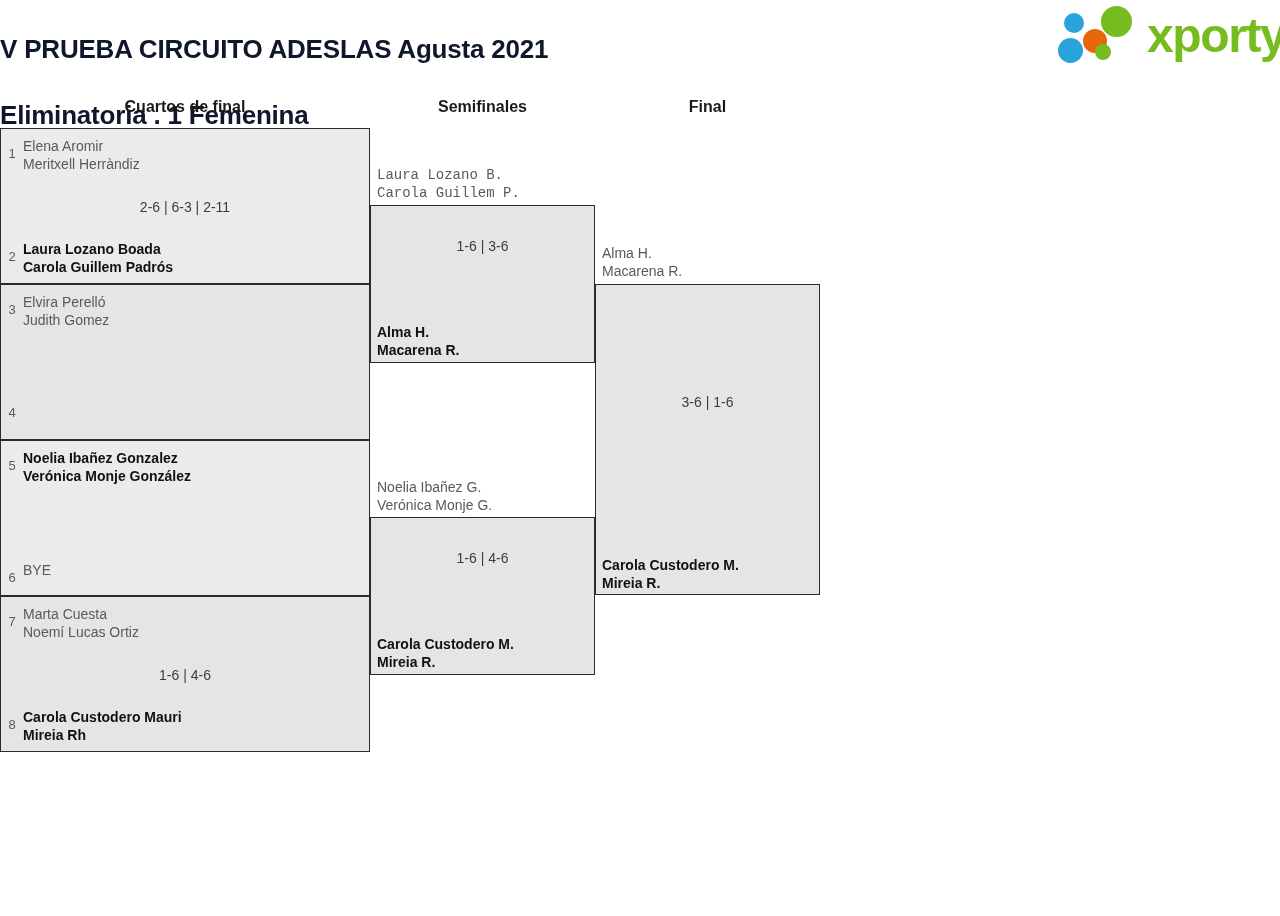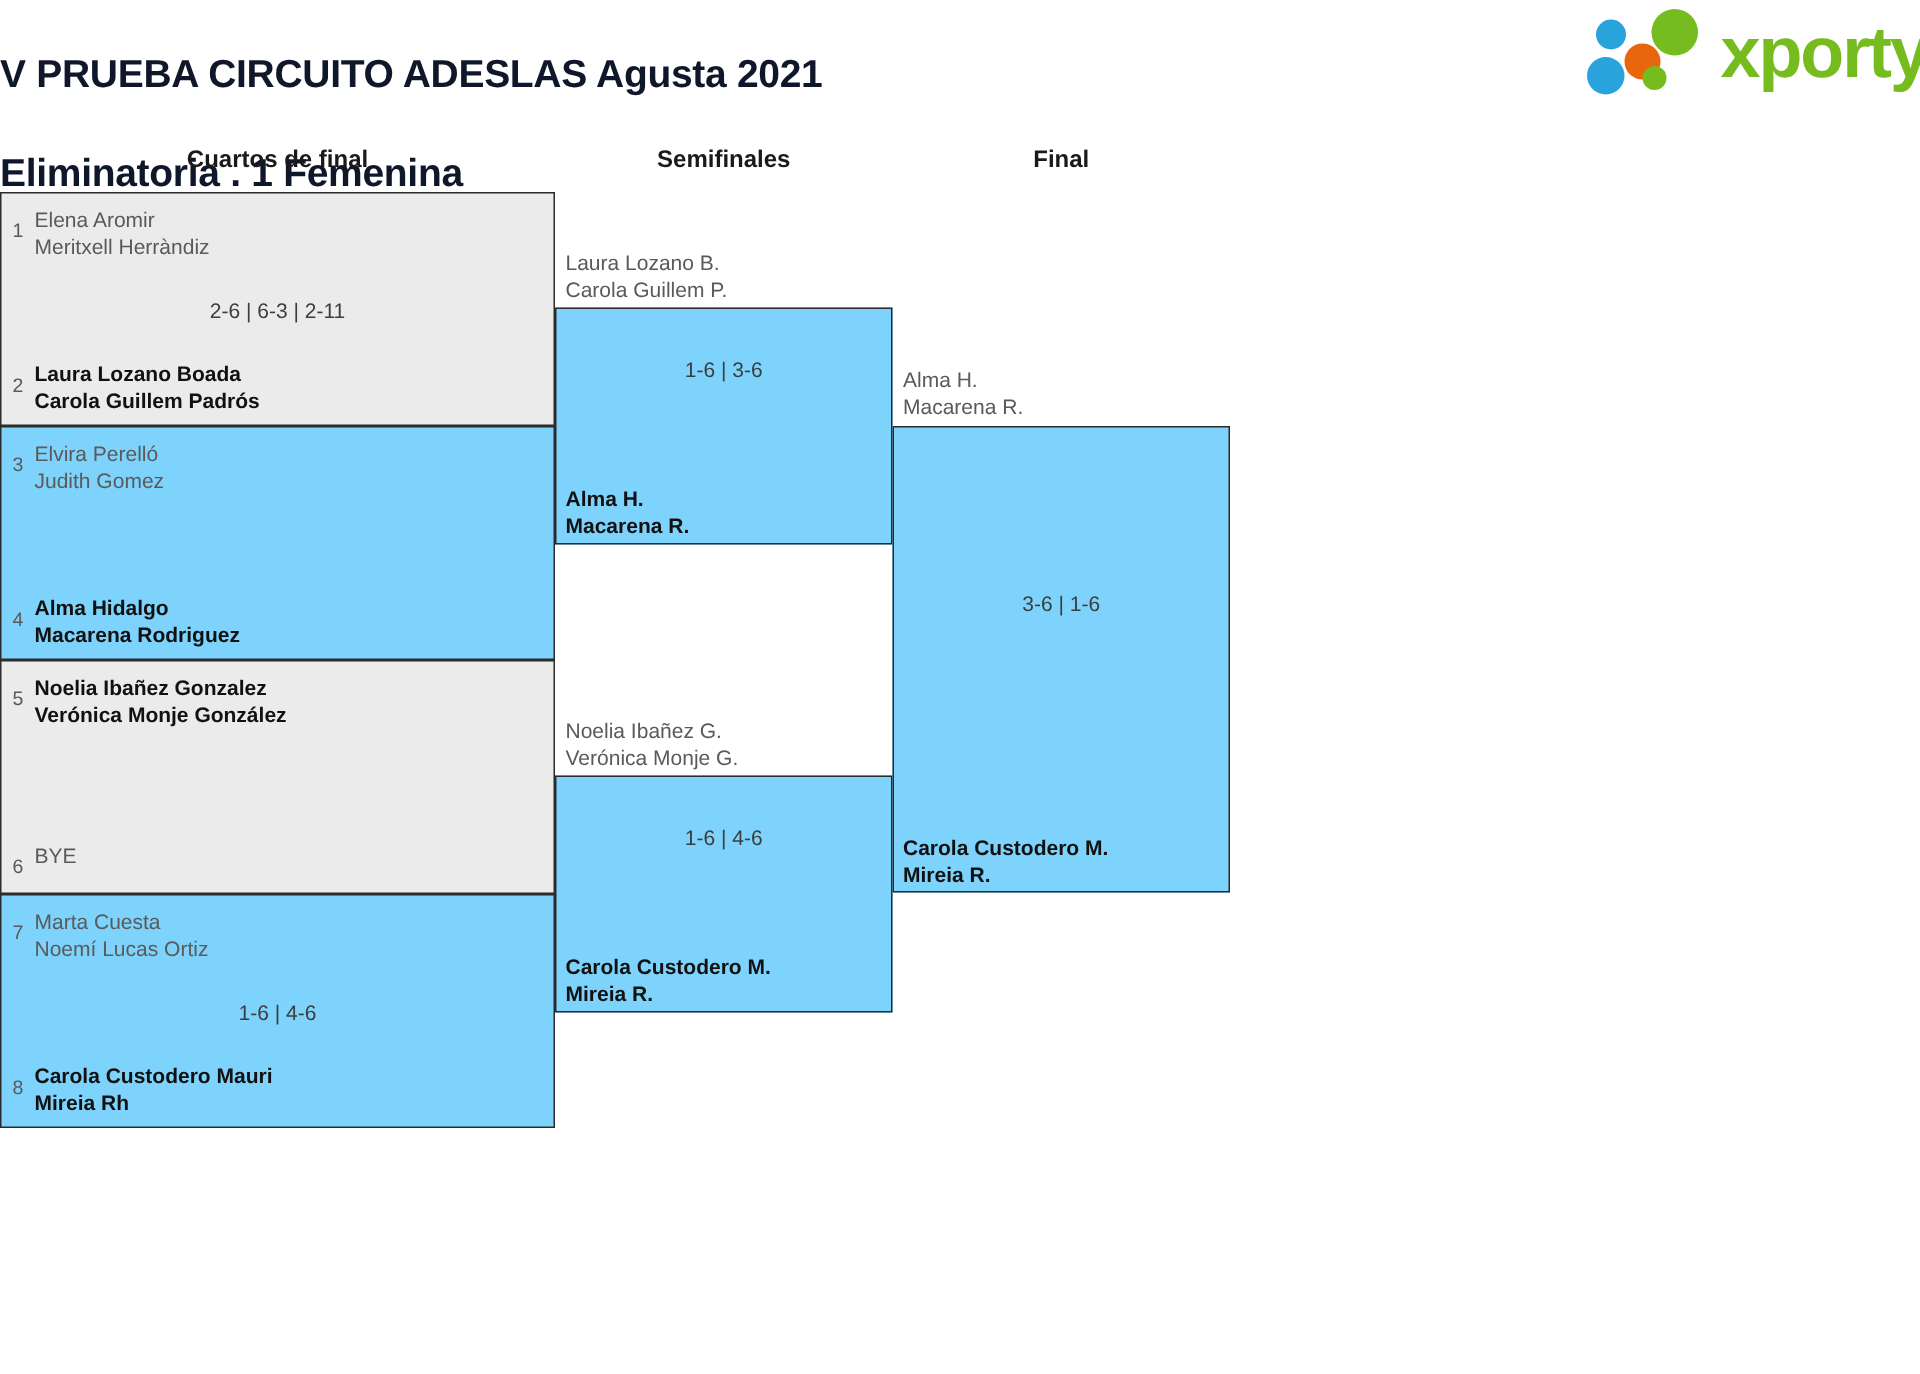--- a/index.html
+++ b/index.html
@@ -64,21 +64,21 @@
   .round-qf { left: 0px;   width: 370px; }
   .round-sf { left: 370px; width: 225px; }
   .round-fn { left: 595px; width: 225px; }
 
   
   .bracket { position: absolute; left: 0; top: 0; width: 1280px; height: 916px; }
 
   .match {
     position: absolute;
     border: 1px solid #2b2b2b;
-    background: #7dd3fc;
+    background: #e5e5e5;
   }
   .match.shaded { background: #ebebeb; }
 
   
   .comp {
     position: absolute;
     display: flex;
     align-items: flex-start;
     line-height: 18px;
   }
@@ -159,22 +159,20 @@
     </div>
 
     <div class="match" style="left:0px; top:284px; width:370px; height:156px;">
       <div class="comp" style="left:0px; top:8px;">
         <span class="seed">3</span>
         <span class="names">Elvira Perelló
 Judith Gomez</span>
       </div>
       <div class="comp" style="left:0px; top:111px;">
         <span class="seed">4</span>
-        <span class="names winner">Alma Hidalgo
-Macarena Rodriguez</span>
       </div>
     </div>
 
     <div class="match shaded" style="left:0px; top:440px; width:370px; height:156px;">
       <div class="comp" style="left:0px; top:8px;">
         <span class="seed">5</span>
         <span class="names winner">Noelia Ibañez Gonzalez
 Verónica Monje González</span>
       </div>
       <div class="score" style="left:0px; top:69px; width:368px;"></div>
@@ -191,21 +189,21 @@
 Noemí Lucas Ortiz</span>
       </div>
       <div class="score" style="left:0px; top:69px; width:368px;">1-6 | 4-6</div>
       <div class="comp" style="left:0px; top:111px;">
         <span class="seed">8</span>
         <span class="names winner">Carola Custodero Mauri
 Mireia Rh</span>
       </div>
     </div>
 
-    <div class="label-free" style="left:377px; top:148px;">
+    <div class="label-free" style="left:377px; top:148px;font-family:Liberation Mono, monospace;">
       <span>Laura Lozano B.
 Carola Guillem P.</span>
     </div>
     <div class="match" style="left:370px; top:205px; width:225px; height:158px;">
       <div class="score" style="left:0px; top:31px; width:223px;">1-6 | 3-6</div>
       <div class="label-free winner" style="left:6px; top:99px;">
         <span>Alma H.
 Macarena R.</span>
       </div>
     </div>

